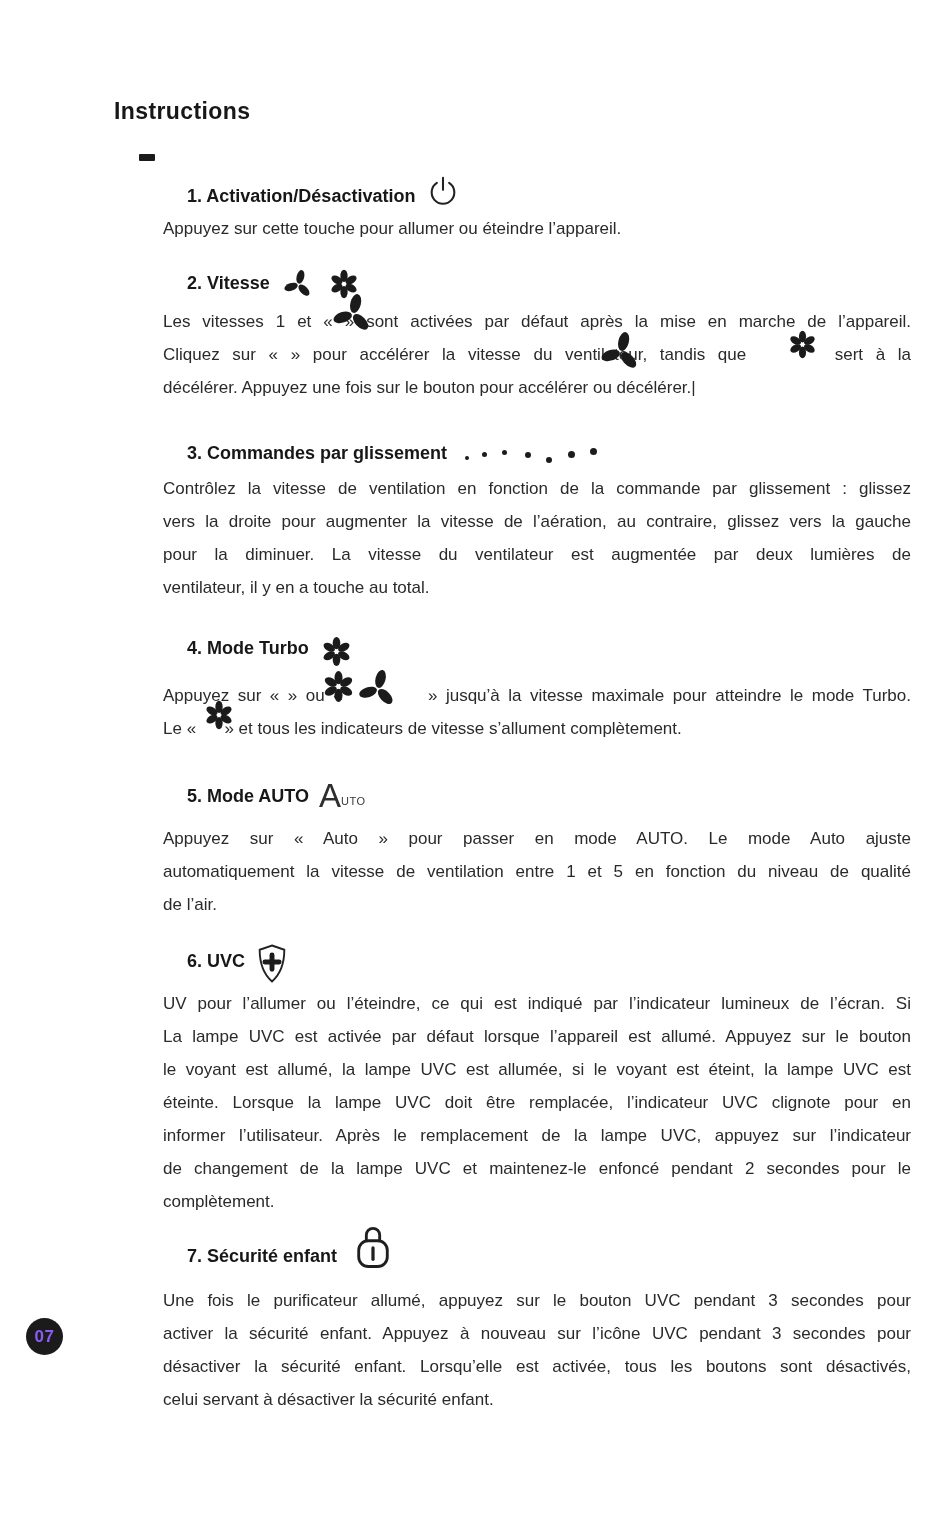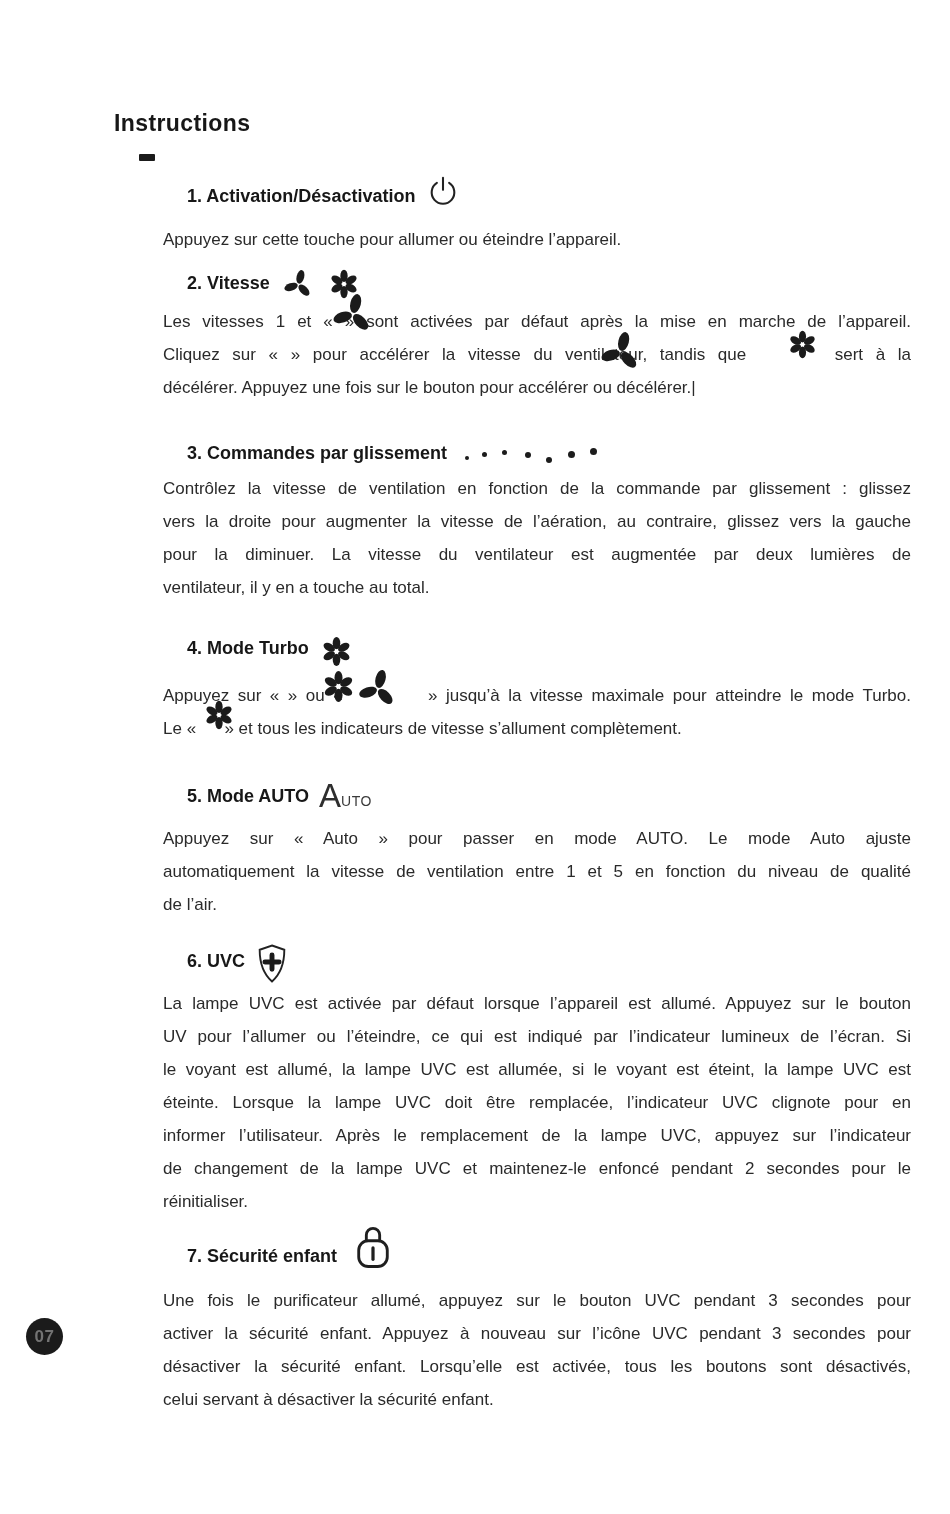--- a/index.html
+++ b/index.html
@@ -1,39 +1,39 @@
 <!DOCTYPE html>
 <html><head>
 <meta charset="utf-8">
 <style>
   html,body{margin:0;padding:0;background:#ffffff;}
   body{width:950px;height:1514px;position:relative;font-family:"Liberation Sans",sans-serif;color:#282828;overflow:hidden;}
-  .title{position:absolute;left:114px;top:110px;font-size:23px;font-weight:bold;color:#171717;letter-spacing:.4px;}
+  .title{position:absolute;left:114px;top:98px;font-size:23px;font-weight:bold;color:#171717;letter-spacing:.4px;}
   .title-dash{position:absolute;left:139px;top:154px;width:16px;height:7px;background:#1b1b1b;border-radius:1px;}
   .sec{position:absolute;left:163px;width:748px;}
   .h{display:flex;align-items:center;height:32px;font-weight:bold;font-size:18px;color:#171717;white-space:nowrap;margin-left:24px;}
   .bd{width:748px;}
   .line{font-size:17px;line-height:33px;color:#2a2a2a;}
   .j{text-align:justify;text-align-last:justify;}
   .ic{flex:none;display:block;}
   .ov{position:absolute;pointer-events:none;}
   
   .autoA{font-size:33px;font-weight:400;line-height:28px;margin-left:10px;color:#2e2e2e;}
-  .autoU{font-size:14px;font-weight:400;letter-spacing:.5px;color:#3a3a3a;align-self:center;margin-top:9px;}
+  .autoU{font-size:11px;font-weight:400;letter-spacing:.5px;color:#3a3a3a;align-self:center;margin-top:9px;}
   
   .dots{display:inline-flex;align-items:center;margin-left:14px;height:20px;}
   .dots i{display:inline-block;background:#1c1c1c;border-radius:50%;}
   .dots i:nth-child(1){width:4px;height:4px;margin-left:4px;transform:translateY(5px);}
   .dots i:nth-child(2){width:5px;height:5px;margin-left:13px;transform:translateY(1px);}
   .dots i:nth-child(3){width:5px;height:5px;margin-left:15px;transform:translateY(-1px);}
   .dots i:nth-child(4){width:6px;height:6px;margin-left:18px;transform:translateY(2px);}
   .dots i:nth-child(5){width:6px;height:6px;margin-left:15px;transform:translateY(7px);}
   .dots i:nth-child(6){width:7px;height:7px;margin-left:16px;transform:translateY(1px);}
   .dots i:nth-child(7){width:7px;height:7px;margin-left:15px;transform:translateY(-2px);}
-  .badge{position:absolute;left:26px;top:1318px;width:37px;height:37px;border-radius:50%;background:#1b1b1b;color:#737373;font-weight:bold;font-size:17px;display:flex;align-items:center;justify-content:center;letter-spacing:.5px;}
+  .badge{position:absolute;left:26px;top:1318px;width:37px;height:37px;border-radius:50%;background:#1b1b1b;color:#8b5cf6;font-weight:bold;font-size:17px;display:flex;align-items:center;justify-content:center;letter-spacing:.5px;}
 </style>
 </head>
 <body>
 
 <svg width="0" height="0" style="position:absolute" aria-hidden="true">
   <defs>
     <g id="powerG">
       <path d="M13.2 8.8 A12.6 12.6 0 1 0 26.8 8.8" fill="none" stroke="#222" stroke-width="2.3" stroke-linecap="round"></path>
       <line x1="20" y1="3" x2="20" y2="16.5" stroke="#222" stroke-width="2.3" stroke-linecap="round"></line>
     </g>
@@ -67,21 +67,21 @@
 <div class="title">Instructions</div>
 <div class="title-dash"></div>
 
 <section class="sec" style="top:180px">
   <div class="h">
     <span>1. Activation/Désactivation</span>
     <svg class="ic" style="margin-left:10px;margin-top:-6px" width="36" height="36" viewBox="0 0 40 40">
         <use href="#powerG"></use>
       </svg>
   </div>
-  <div class="bd" style="margin-top:11px">
+  <div class="bd" style="margin-top:0">
     <div class="line">Appuyez sur cette touche pour allumer ou éteindre l’appareil.</div>
   </div>
 </section>
 
 <section class="sec" style="top:267px">
   <div class="h">
     <span>2. Vitesse</span>
     <svg class="ic" style="margin-left:12px;margin-top:2px" width="33" height="35" viewBox="0 0 40 42">
         <use href="#fan3G"></use>
       </svg>
@@ -162,27 +162,27 @@
 </section>
 
 <section class="sec" style="top:945px">
   <div class="h">
     <span>6. UVC</span>
     <svg class="ic" style="margin-left:9px;margin-top:4px" width="36" height="43" viewBox="0 0 38 45">
         <use href="#shieldG"></use>
       </svg>
   </div>
   <div class="bd" style="margin-top:10px">
+    <div class="line j">UV pour l’allumer ou l’éteindre, ce qui est indiqué par l’indicateur lumineux de l’écran. Si</div>
     <div class="line j">La lampe UVC est activée par défaut lorsque l’appareil est allumé. Appuyez sur le bouton</div>
-    <div class="line j">UV pour l’allumer ou l’éteindre, ce qui est indiqué par l’indicateur lumineux de l’écran. Si</div>
     <div class="line j">le voyant est allumé, la lampe UVC est allumée, si le voyant est éteint, la lampe UVC est</div>
     <div class="line j">éteinte. Lorsque la lampe UVC doit être remplacée, l’indicateur UVC clignote pour en</div>
     <div class="line j">informer l’utilisateur. Après le remplacement de la lampe UVC, appuyez sur l’indicateur</div>
     <div class="line j">de changement de la lampe UVC et maintenez-le enfoncé pendant 2 secondes pour le</div>
-    <div class="line">réinitialiser.</div>
+    <div class="line">complètement.</div>
   </div>
 </section>
 
 <section class="sec" style="top:1240px">
   <div class="h">
     <span>7. Sécurité enfant</span>
     <svg class="ic" style="margin-left:16px;margin-top:-20px" width="40" height="48" viewBox="0 0 42 50">
         <use href="#lockG"></use>
       </svg>
   </div>

